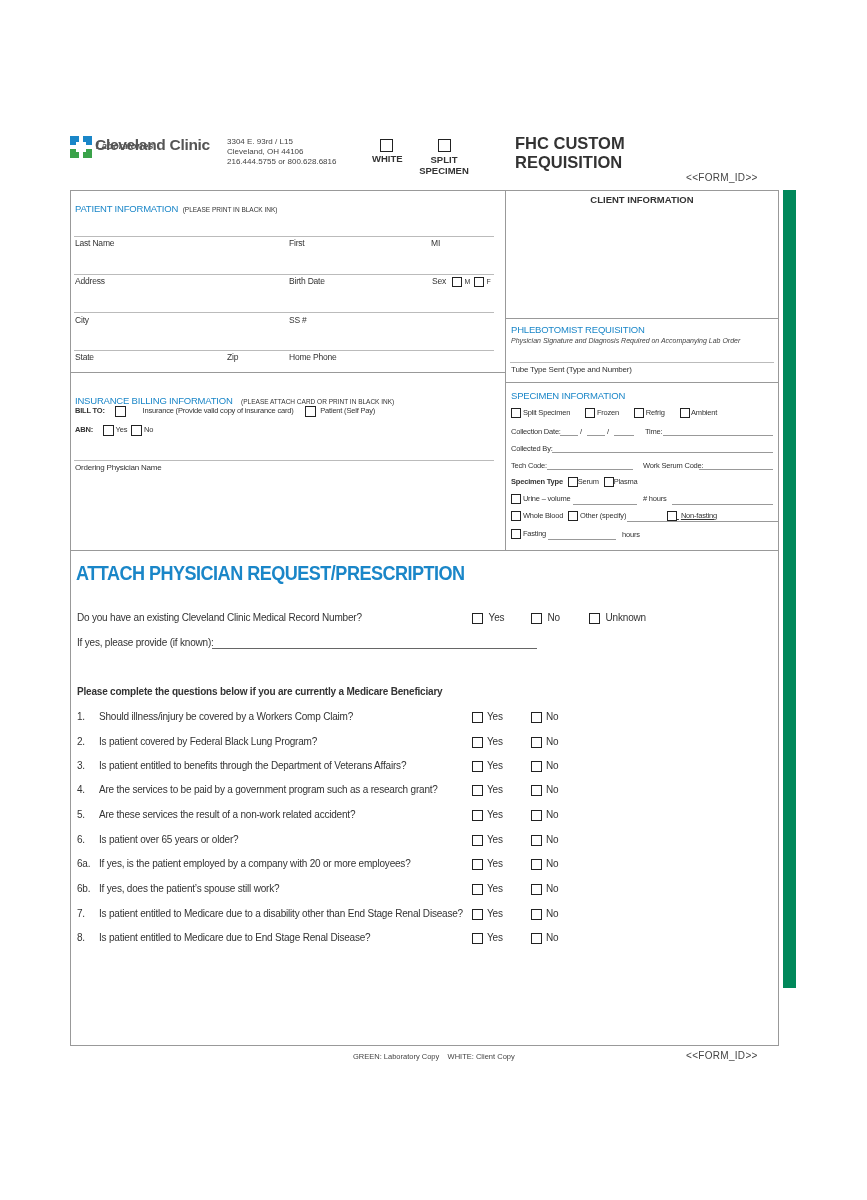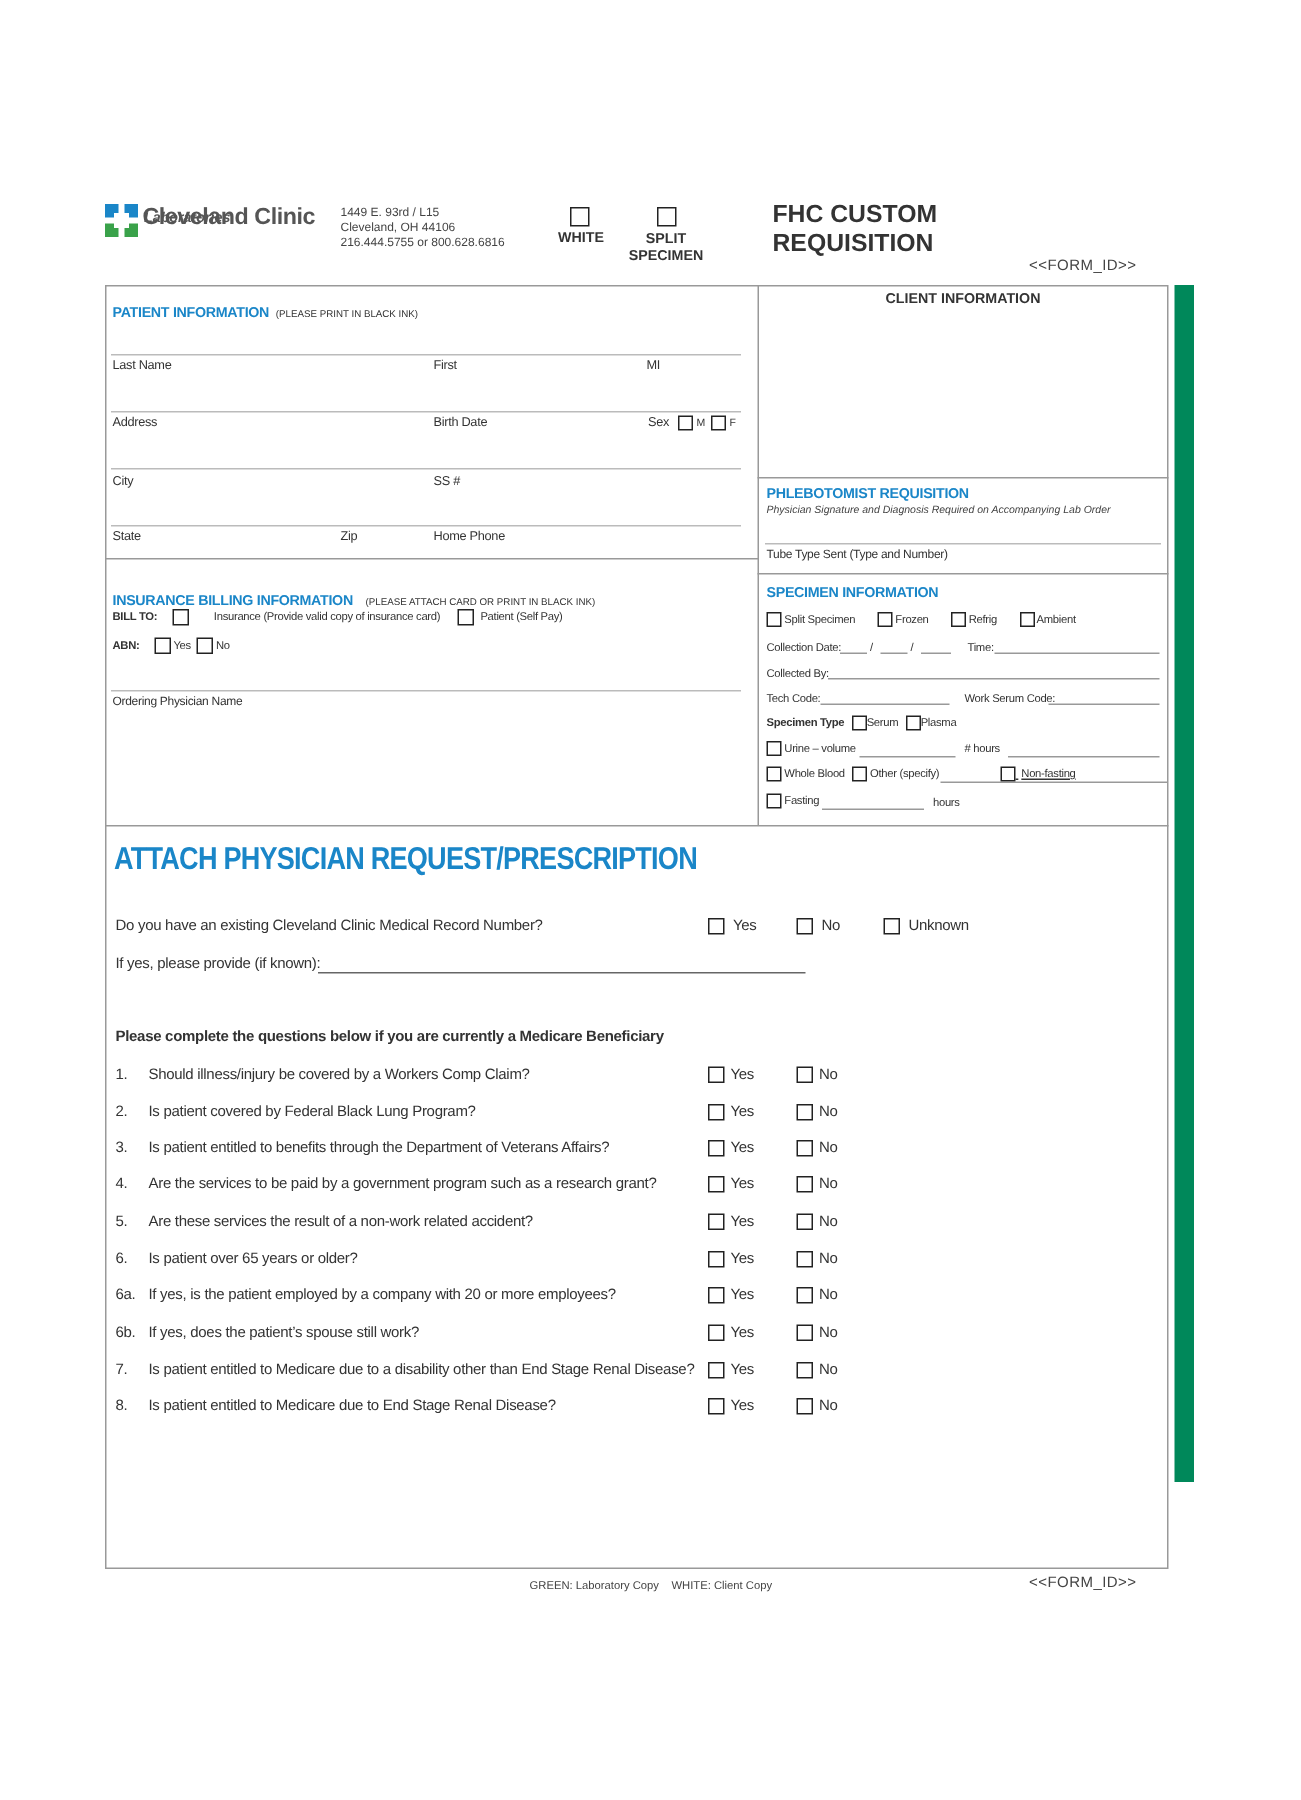--- a/index.html
+++ b/index.html
@@ -4,40 +4,40 @@
 <style>
   * { box-sizing: border-box; margin: 0; padding: 0; }
   body { width: 867px; height: 1200px; background: #ffffff; position: relative; font-family: "Liberation Sans", sans-serif; color: #333; overflow: hidden; }
   .abs { position: absolute; }
   .cb { display: inline-block; width: 11px; height: 11px; border: 1.2px solid #222; background: #fff; vertical-align: middle; }
   .cb-sm { width: 10px; height: 10px; }
   .lbl { font-size: 8.5px; color: #333; letter-spacing: -0.2px; }
   .rule { position: absolute; height: 1px; background: #bbb; }
   .uline { position: absolute; height: 1px; background: #999; }
   .box { position: absolute; border: 1px solid #999; }
-  .hdr-blue { font-weight: bold; font-size: 9.5px; color: #1a86c8; letter-spacing: -0.2px; }
+  .hdr-blue { font-weight: normal; font-size: 9.5px; color: #1a86c8; letter-spacing: -0.2px; }
   .q { font-size: 10px; color: #333; letter-spacing: -0.2px; }
 </style>
 </head>
 <body>
 
 <div class="abs" style="left:70px;top:136px;">
   <svg width="22" height="22" viewBox="0 0 22 22" style="position:absolute;left:0;top:0;">
     <rect x="0" y="0" width="9" height="9" fill="#1a86c8"></rect>
     <rect x="13" y="0" width="9" height="9" fill="#1a86c8"></rect>
     <rect x="0" y="13" width="9" height="9" fill="#3aa24a"></rect>
     <rect x="13" y="13" width="9" height="9" fill="#3aa24a"></rect>
     <rect x="6" y="6" width="10" height="10" fill="#fff"></rect>
   </svg>
   <div style="position:absolute;left:25px;top:0px;font-size:15.5px;font-weight:bold;color:#555;white-space:nowrap;letter-spacing:-0.3px;">Cleveland Clinic</div>
   <div style="position:absolute;left:26px;top:4px;font-size:9.5px;font-weight:bold;color:#555;white-space:nowrap;font-style:italic;">Laboratories</div>
 </div>
 
 <div class="abs" style="left:227px;top:137px;font-size:8px;color:#444;line-height:10px;">
-  <div>1449 E. 93rd / L15</div>
+  <div>3304 E. 93rd / L15</div>
   <div>Cleveland, OH 44106</div>
   <div>216.444.5755 or 800.628.6816</div>
 </div>
 
 <div class="abs" style="left:372px;top:136px;width:28px;text-align:center;">
   <span class="cb" style="width:13px;height:13px;"></span>
   <div style="font-size:9.5px;font-weight:bold;color:#333;line-height:10px;">WHITE</div>
 </div>
 <div class="abs" style="left:414px;top:136px;width:60px;text-align:center;">
   <span class="cb" style="width:13px;height:13px;"></span>

